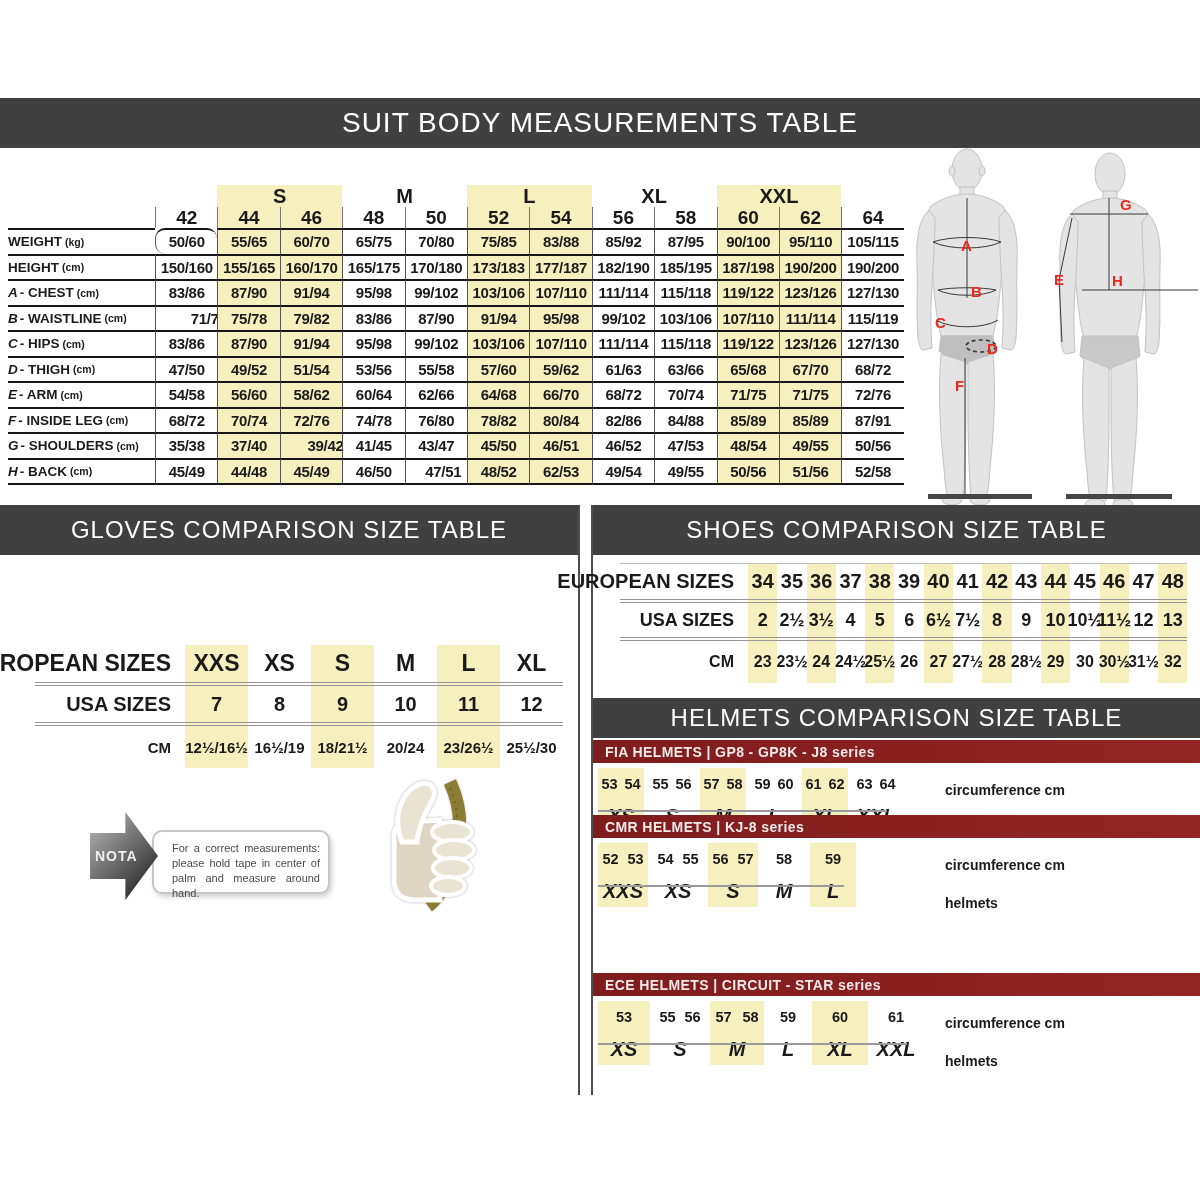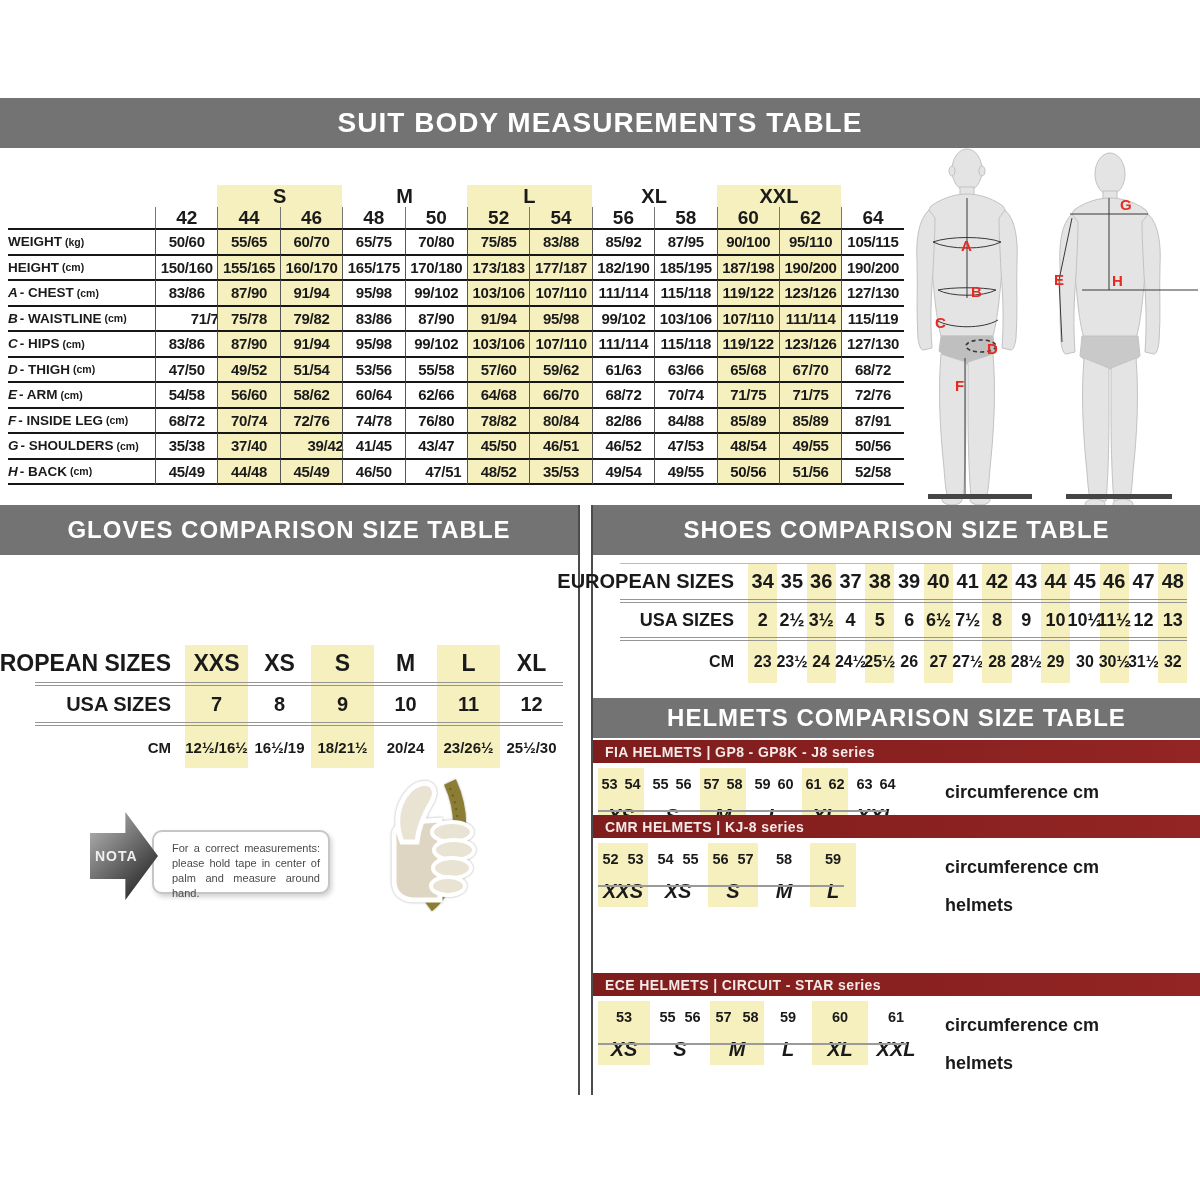--- a/index.html
+++ b/index.html
@@ -1,19 +1,19 @@
 <!DOCTYPE html>
 <html><head>
 <meta charset="utf-8">
 <style>
   html,body{margin:0;padding:0;background:#fff}
   #canvas{position:relative;width:1200px;height:1200px;background:#fff;overflow:hidden;
           font-family:"Liberation Sans",sans-serif;color:#1a1a1a}
-  .bar{position:absolute;background:#737373;color:#fff;display:flex;align-items:center;justify-content:center;
-       font-weight:700;letter-spacing:1px}
+  .bar{position:absolute;background:#404040;color:#fff;display:flex;align-items:center;justify-content:center;
+       font-weight:400;letter-spacing:1px}
   #suit-header{left:0;top:98px;width:1200px;height:50px;font-size:28px}
   #gloves-header{left:0;top:505px;width:578px;height:50px;font-size:24px}
   #shoes-header{left:593px;top:505px;width:607px;height:50px;font-size:24px}
   #helmets-header{left:593px;top:698px;width:607px;height:40px;font-size:24px}
   #divider{position:absolute;left:578px;top:505px;width:11px;height:590px;
            border-left:2px solid #4c4c4c;border-right:2px solid #4c4c4c}
   
   #suit-table{position:absolute;left:8px;top:185px;display:grid;grid-template-columns:147px repeat(12,62.4px)}
   .sc{display:flex;align-items:center;justify-content:center;white-space:nowrap}
   .ltr{height:22px;font-weight:bold;font-size:20px}
@@ -37,21 +37,21 @@
   .hsec{position:absolute;left:593px;width:607px;height:110px}
   .hbar{position:absolute;left:0;top:0;height:23px;width:607px;box-sizing:border-box;
         background:linear-gradient(90deg,#7e1d1c,#932524);color:#f3e9e9;font-weight:bold;font-size:14px;
         display:flex;align-items:center;padding-left:12px;letter-spacing:0.4px}
   .hbody{position:absolute;left:5px;top:28px;display:flex;gap:5px}
   .hgrp{text-align:center}
   .hnums{display:flex;height:32px;align-items:center}
   .hnums span{flex:1;font-weight:bold;font-size:14.5px}
   .hsize{height:32px;display:flex;align-items:center;justify-content:center;font-weight:bold;font-style:italic;font-size:20px}
   .hline{position:absolute;height:0;border-top:2px solid #9a9a9a}
-  .hlab{position:absolute;left:352px;font-weight:bold;font-size:18px;white-space:nowrap}
+  .hlab{position:absolute;left:352px;font-weight:bold;font-size:14px;white-space:nowrap}
   
   #nota-arrow{position:absolute;left:90px;top:812px;width:68px;height:88px;z-index:3;
       background:linear-gradient(135deg,#bdbdbd 0%,#7a7a7a 40%,#151515 100%);
       clip-path:polygon(0 24%,52% 24%,52% 0,100% 50%,52% 100%,52% 76%,0 76%)}
   #nota-label{position:absolute;left:5px;top:36px;color:#f0f0f0;font-weight:bold;font-size:14px;letter-spacing:1px}
   #nota-box{position:absolute;left:152px;top:830px;width:178px;height:64px;box-sizing:border-box;z-index:2;
       border:2px solid #c6c6c6;border-radius:10px;background:#fff;box-shadow:2px 3px 5px rgba(0,0,0,.18);
       padding:9px 8px 8px 18px;font-size:11px;line-height:1.35;color:#4a4a4a;text-align:justify}
   #hand-graphic{position:absolute;left:362px;top:778px}
   
@@ -84,21 +84,21 @@
       <div class="sc szh" style="grid-area: 2 / 5;">48</div>
       <div class="sc szh" style="grid-area: 2 / 6;">50</div>
       <div class="sc szh hl" style="grid-area: 2 / 7;">52</div>
       <div class="sc szh hl" style="grid-area: 2 / 8;">54</div>
       <div class="sc szh" style="grid-area: 2 / 9;">56</div>
       <div class="sc szh" style="grid-area: 2 / 10;">58</div>
       <div class="sc szh hl" style="grid-area: 2 / 11;">60</div>
       <div class="sc szh hl" style="grid-area: 2 / 12;">62</div>
       <div class="sc szh" style="grid-area: 2 / 13;">64</div>
       <div class="sc rowlab" style="grid-area: 3 / 1;">WEIGHT<span class="unit">(kg)</span></div>
-      <div class="sc val" style="grid-area: 3 / 2;">50/60</div>
+      <div class="sc val" style="grid-area: 3 / 2; border-radius: 10px;">50/60</div>
       <div class="sc val hl" style="grid-area: 3 / 3;">55/65</div>
       <div class="sc val hl" style="grid-area: 3 / 4;">60/70</div>
       <div class="sc val" style="grid-area: 3 / 5;">65/75</div>
       <div class="sc val" style="grid-area: 3 / 6;">70/80</div>
       <div class="sc val hl" style="grid-area: 3 / 7;">75/85</div>
       <div class="sc val hl" style="grid-area: 3 / 8;">83/88</div>
       <div class="sc val" style="grid-area: 3 / 9;">85/92</div>
       <div class="sc val" style="grid-area: 3 / 10;">87/95</div>
       <div class="sc val hl" style="grid-area: 3 / 11;">90/100</div>
       <div class="sc val hl" style="grid-area: 3 / 12;">95/110</div>
@@ -207,21 +207,21 @@
       <div class="sc val hl" style="grid-area: 11 / 11;">48/54</div>
       <div class="sc val hl" style="grid-area: 11 / 12;">49/55</div>
       <div class="sc val" style="grid-area: 11 / 13;">50/56</div>
       <div class="sc rowlab bb" style="grid-area: 12 / 1;"><span class="lt">H</span>- BACK<span class="unit">(cm)</span></div>
       <div class="sc val bb" style="grid-area: 12 / 2;">45/49</div>
       <div class="sc val hl bb" style="grid-area: 12 / 3;">44/48</div>
       <div class="sc val hl bb" style="grid-area: 12 / 4;">45/49</div>
       <div class="sc val bb" style="grid-area: 12 / 5;">46/50</div>
       <div class="sc val bb" style="grid-area: 12 / 6; padding-left: 14px;">47/51</div>
       <div class="sc val hl bb" style="grid-area: 12 / 7;">48/52</div>
-      <div class="sc val hl bb" style="grid-area: 12 / 8;">35/53</div>
+      <div class="sc val hl bb" style="grid-area: 12 / 8;">62/53</div>
       <div class="sc val bb" style="grid-area: 12 / 9;">49/54</div>
       <div class="sc val bb" style="grid-area: 12 / 10;">49/55</div>
       <div class="sc val hl bb" style="grid-area: 12 / 11;">50/56</div>
       <div class="sc val hl bb" style="grid-area: 12 / 12;">51/56</div>
       <div class="sc val bb" style="grid-area: 12 / 13;">52/58</div>
     </div>
 
   <svg id="mann-front" class="mann" width="125" height="360" viewBox="0 0 125 360">
     <ellipse class="body" cx="62" cy="24" rx="15" ry="21"></ellipse>
     <ellipse class="body" cx="47" cy="25" rx="3" ry="5"></ellipse>

